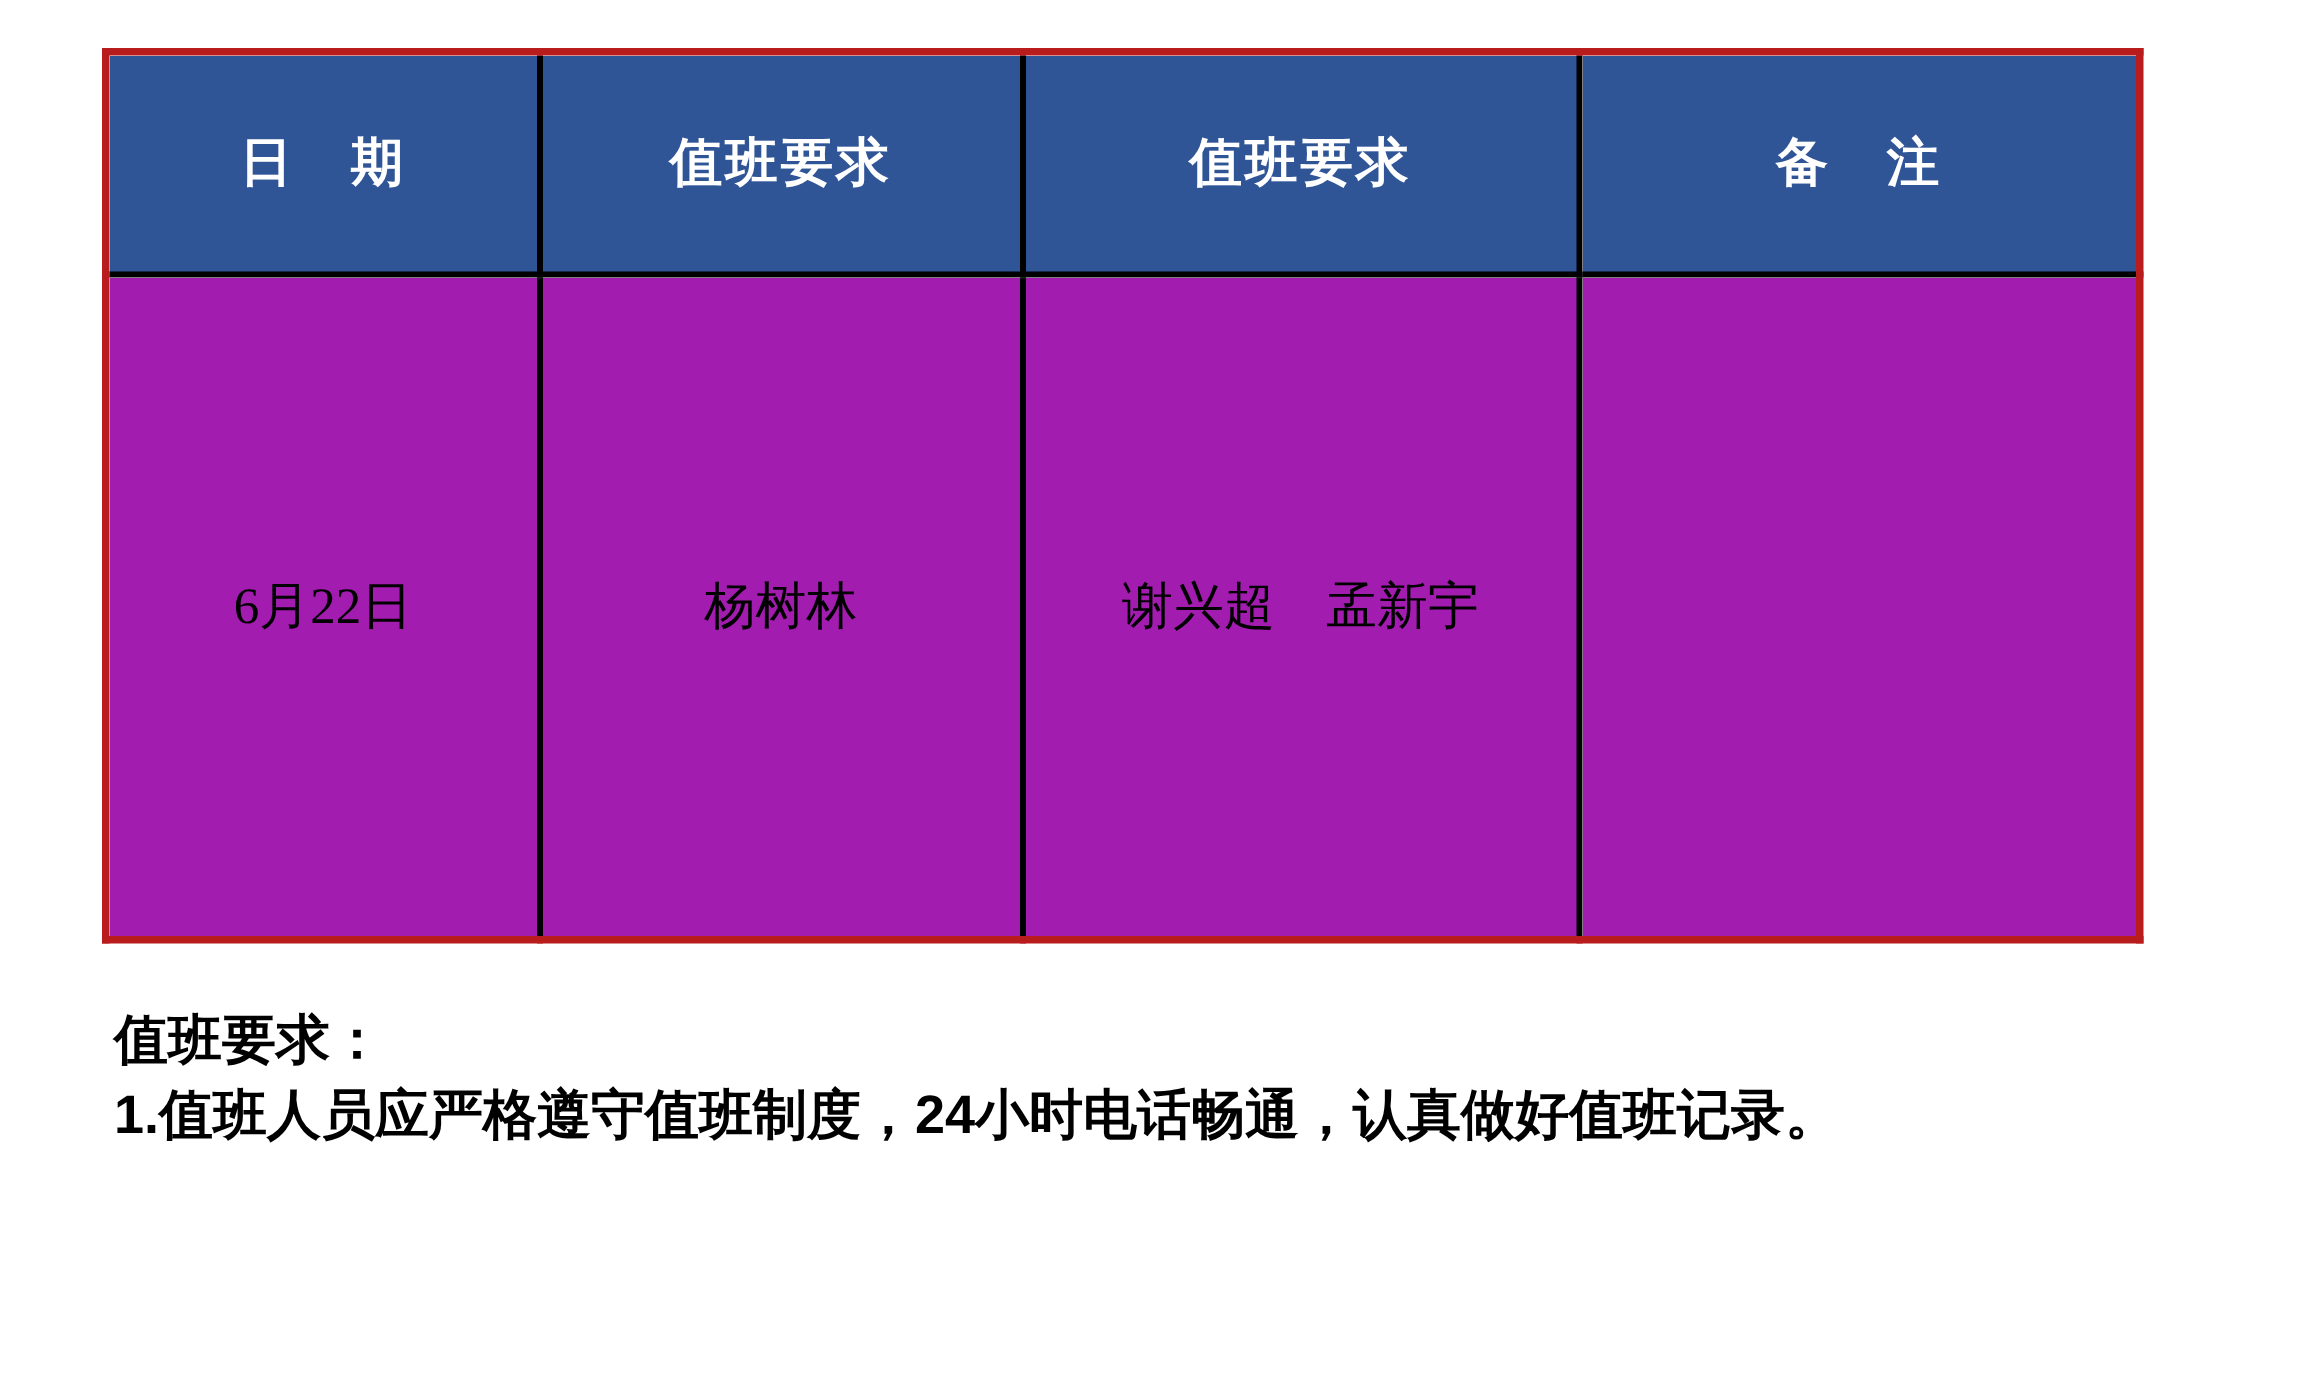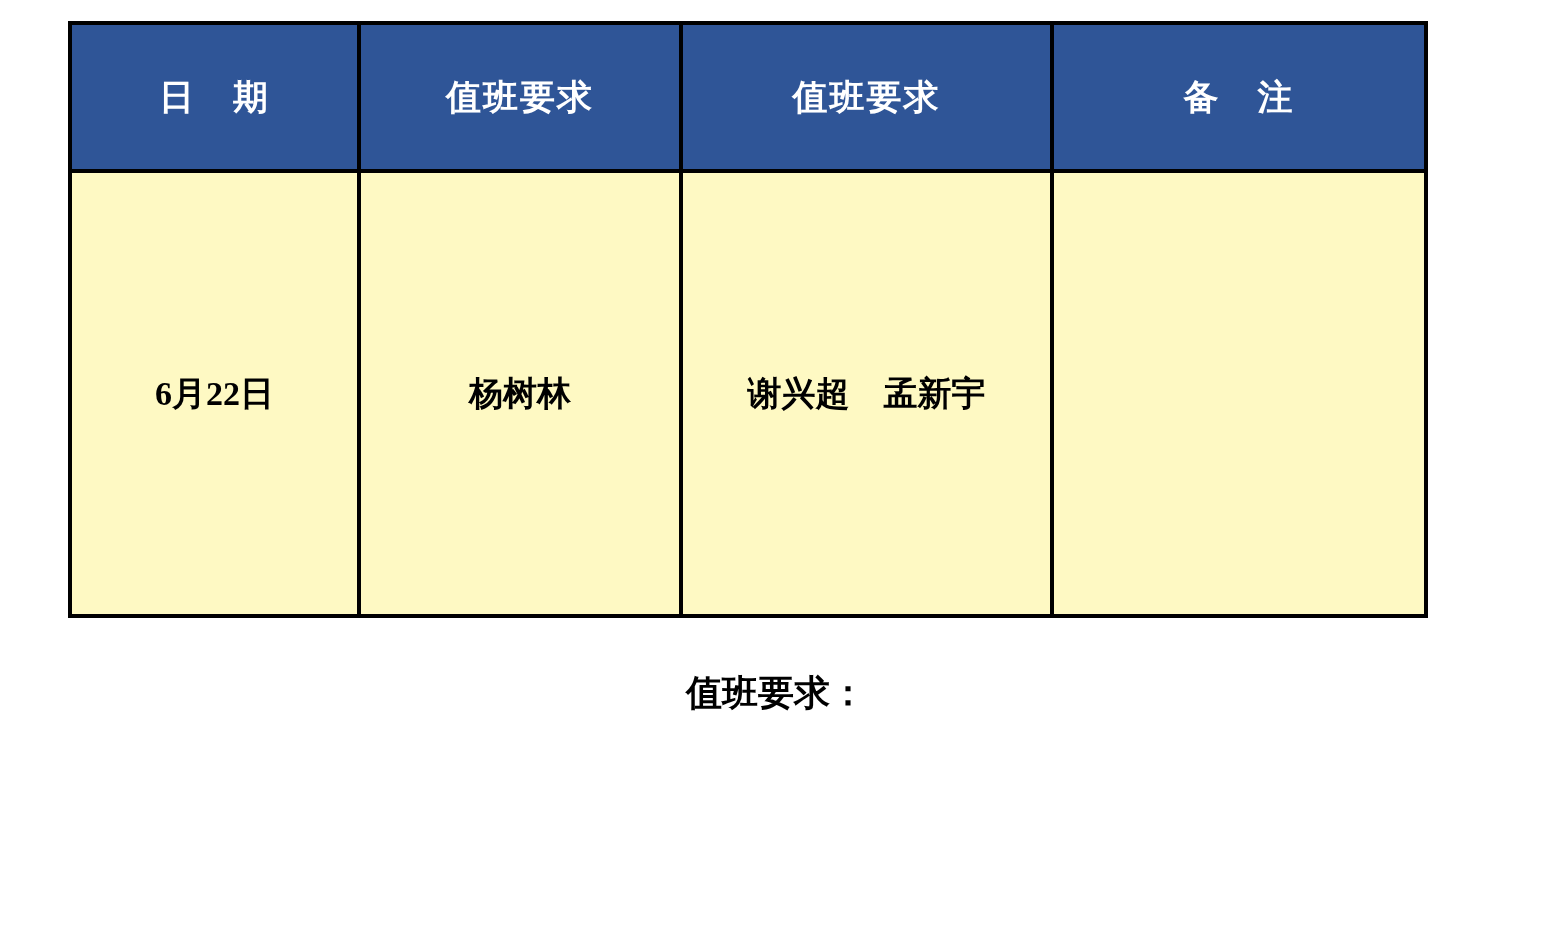--- a/index.html
+++ b/index.html
@@ -9,65 +9,65 @@
     font-family: "Liberation Sans", sans-serif;
     overflow: hidden;
   }
   .page {
     position: relative;
     width: 1542px; height: 932px;
     background: #ffffff;
   }
   table.roster {
     position: absolute;
-    left: 68px; top: 21px;
+    left: 68px; top: 32px;
     width: 1356px; height: 597px;
     border-collapse: collapse;
     table-layout: fixed;
-    border: 1px solid #b91c1c;
+    border: 5px solid #b91c1c;
   }
   table.roster th, table.roster td {
     border: 4px solid #000000;
     text-align: center;
     vertical-align: middle;
     overflow: hidden;
     white-space: nowrap;
   }
   table.roster thead tr { height: 148px; }
   table.roster tbody tr { height: 148px; }
   table.roster th {
     background: #2F5597;
     color: #ffffff;
     font-size: 35px;
     font-weight: 700;
     letter-spacing: 2px;
     font-family: "Liberation Sans", sans-serif;
   }
   table.roster td {
-    background: #fef9c3;
+    background: #a21caf;
     color: #000000;
     font-size: 34px;
-    font-weight: 700;
+    font-weight: 400;
     font-family: "Liberation Serif", serif;
   }
   .col-date   { width: 289px; }
   .col-leader { width: 322px; }
   .col-staff  { width: 371px; }
   .col-note   { width: 374px; }
   .notes {
     position: absolute;
     left: 76px; top: 668px;
     width: 1400px;
     color: #000000;
     font-size: 36px;
     font-weight: 700;
     line-height: 50px;
     font-family: "Liberation Sans", sans-serif;
   }
-  .notes .line { white-space: nowrap; text-align: center; }
+  .notes .line { white-space: nowrap; }
 </style>
 </head>
 <body>
 
 <div class="page">
 
   <table class="roster">
     <colgroup>
       <col class="col-date">
       <col class="col-leader">
@@ -87,15 +87,16 @@
         <td>6月22日</td>
         <td>杨树林</td>
         <td>谢兴超　孟新宇</td>
         <td></td>
       </tr>
     </tbody>
   </table>
 
   <div class="notes">
     <div class="line">值班要求：</div>
+    <div class="line">1.值班人员应严格遵守值班制度，24小时电话畅通，认真做好值班记录。</div>
   </div>
 
 </div>
 
 </body></html>

